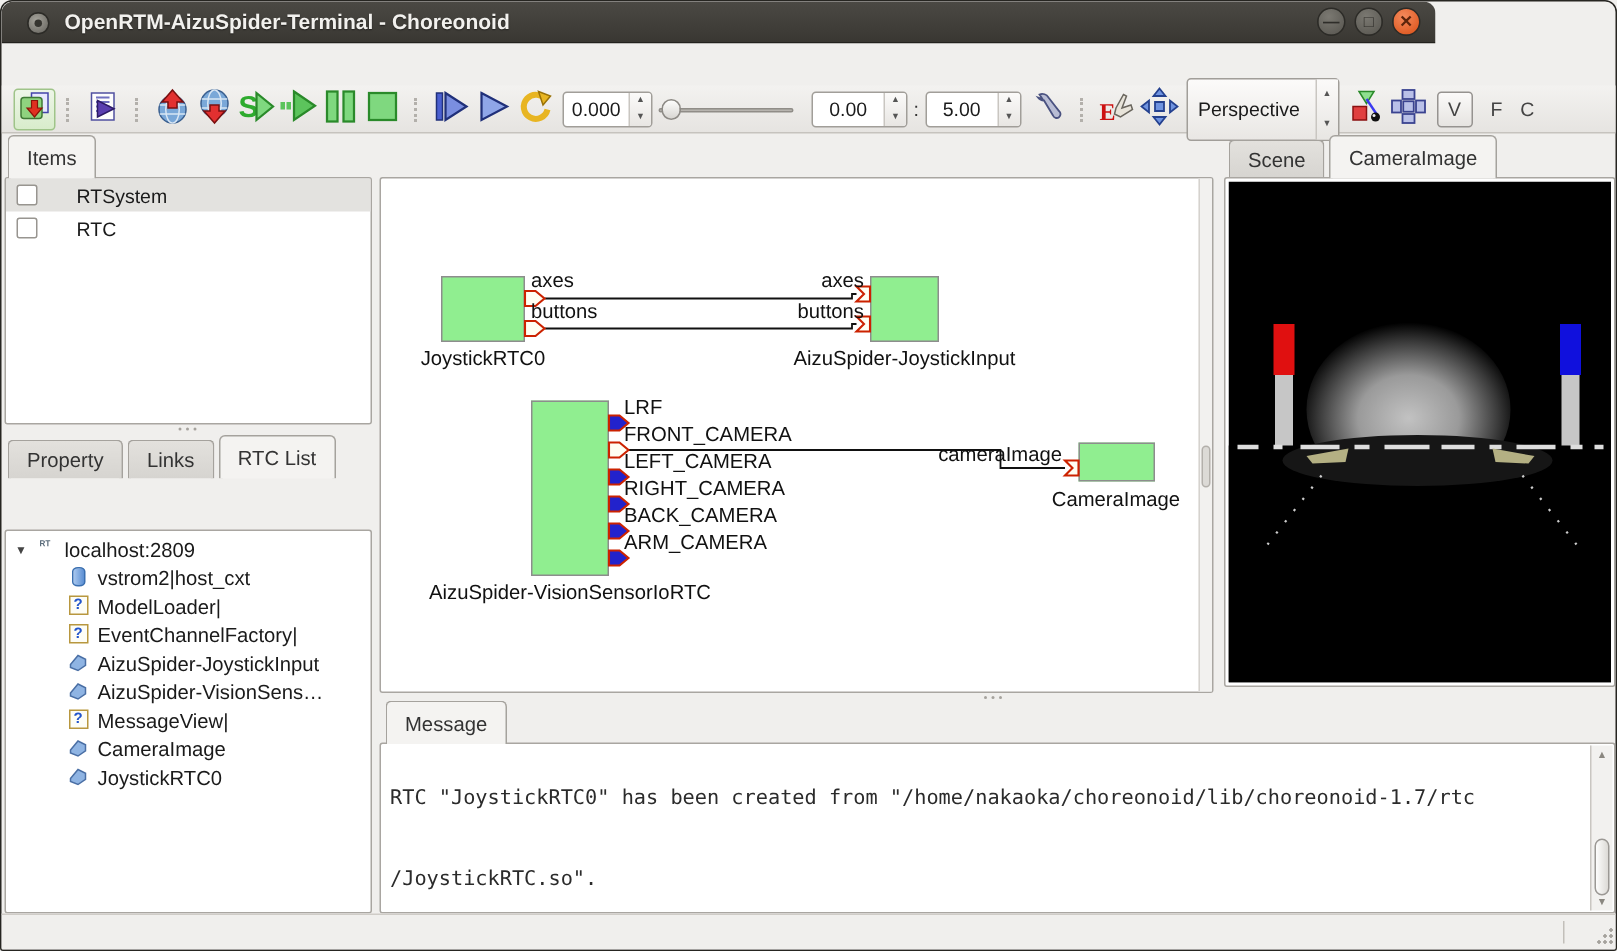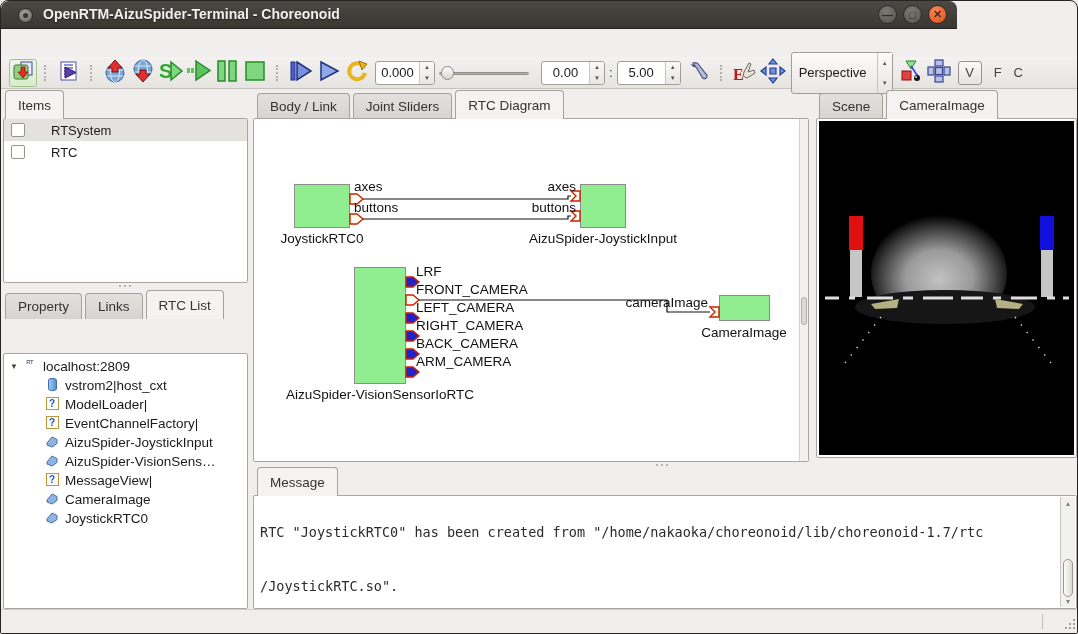--- a/index.html
+++ b/index.html
@@ -411,25 +411,20 @@
     <div class="tree-row indent1">
       <span class="tree-ico">
           <svg width="14" height="13">
             <path d="M2 8 L7 2 L12 4.5 L12 8.5 L7 12 L2 10 Z" fill="#8fb4e3" stroke="#4a6fa5"></path>
           </svg>
         </span>
       <span>JoystickRTC0</span>
     </div>
   </div>
 
-  <div class="tabbar" style="left:256px; top:89px;">
-    <div class="tab">Body / Link</div>
-    <div class="tab">Joint Sliders</div>
-    <div class="tab active">RTC Diagram</div>
-  </div>
   <div class="panel" style="left:252px; top:117px; width:556px; height:344px;">
 
     <div class="rtc-node" style="left:40px; top:65px; width:56px; height:44px;"></div>
     <div class="rtc-node" style="left:326px; top:65px; width:46px; height:44px;"></div>
     <div class="rtc-node" style="left:100px; top:148px; width:52px; height:117px;"></div>
     <div class="rtc-node" style="left:465px; top:176px; width:51px; height:26px;"></div>
 
     <svg class="overlay" width="556" height="344">
       <g fill="none" stroke="#111" stroke-width="1.2">
         <polyline points="109,80 314,80 314,77 317,77"></polyline>

